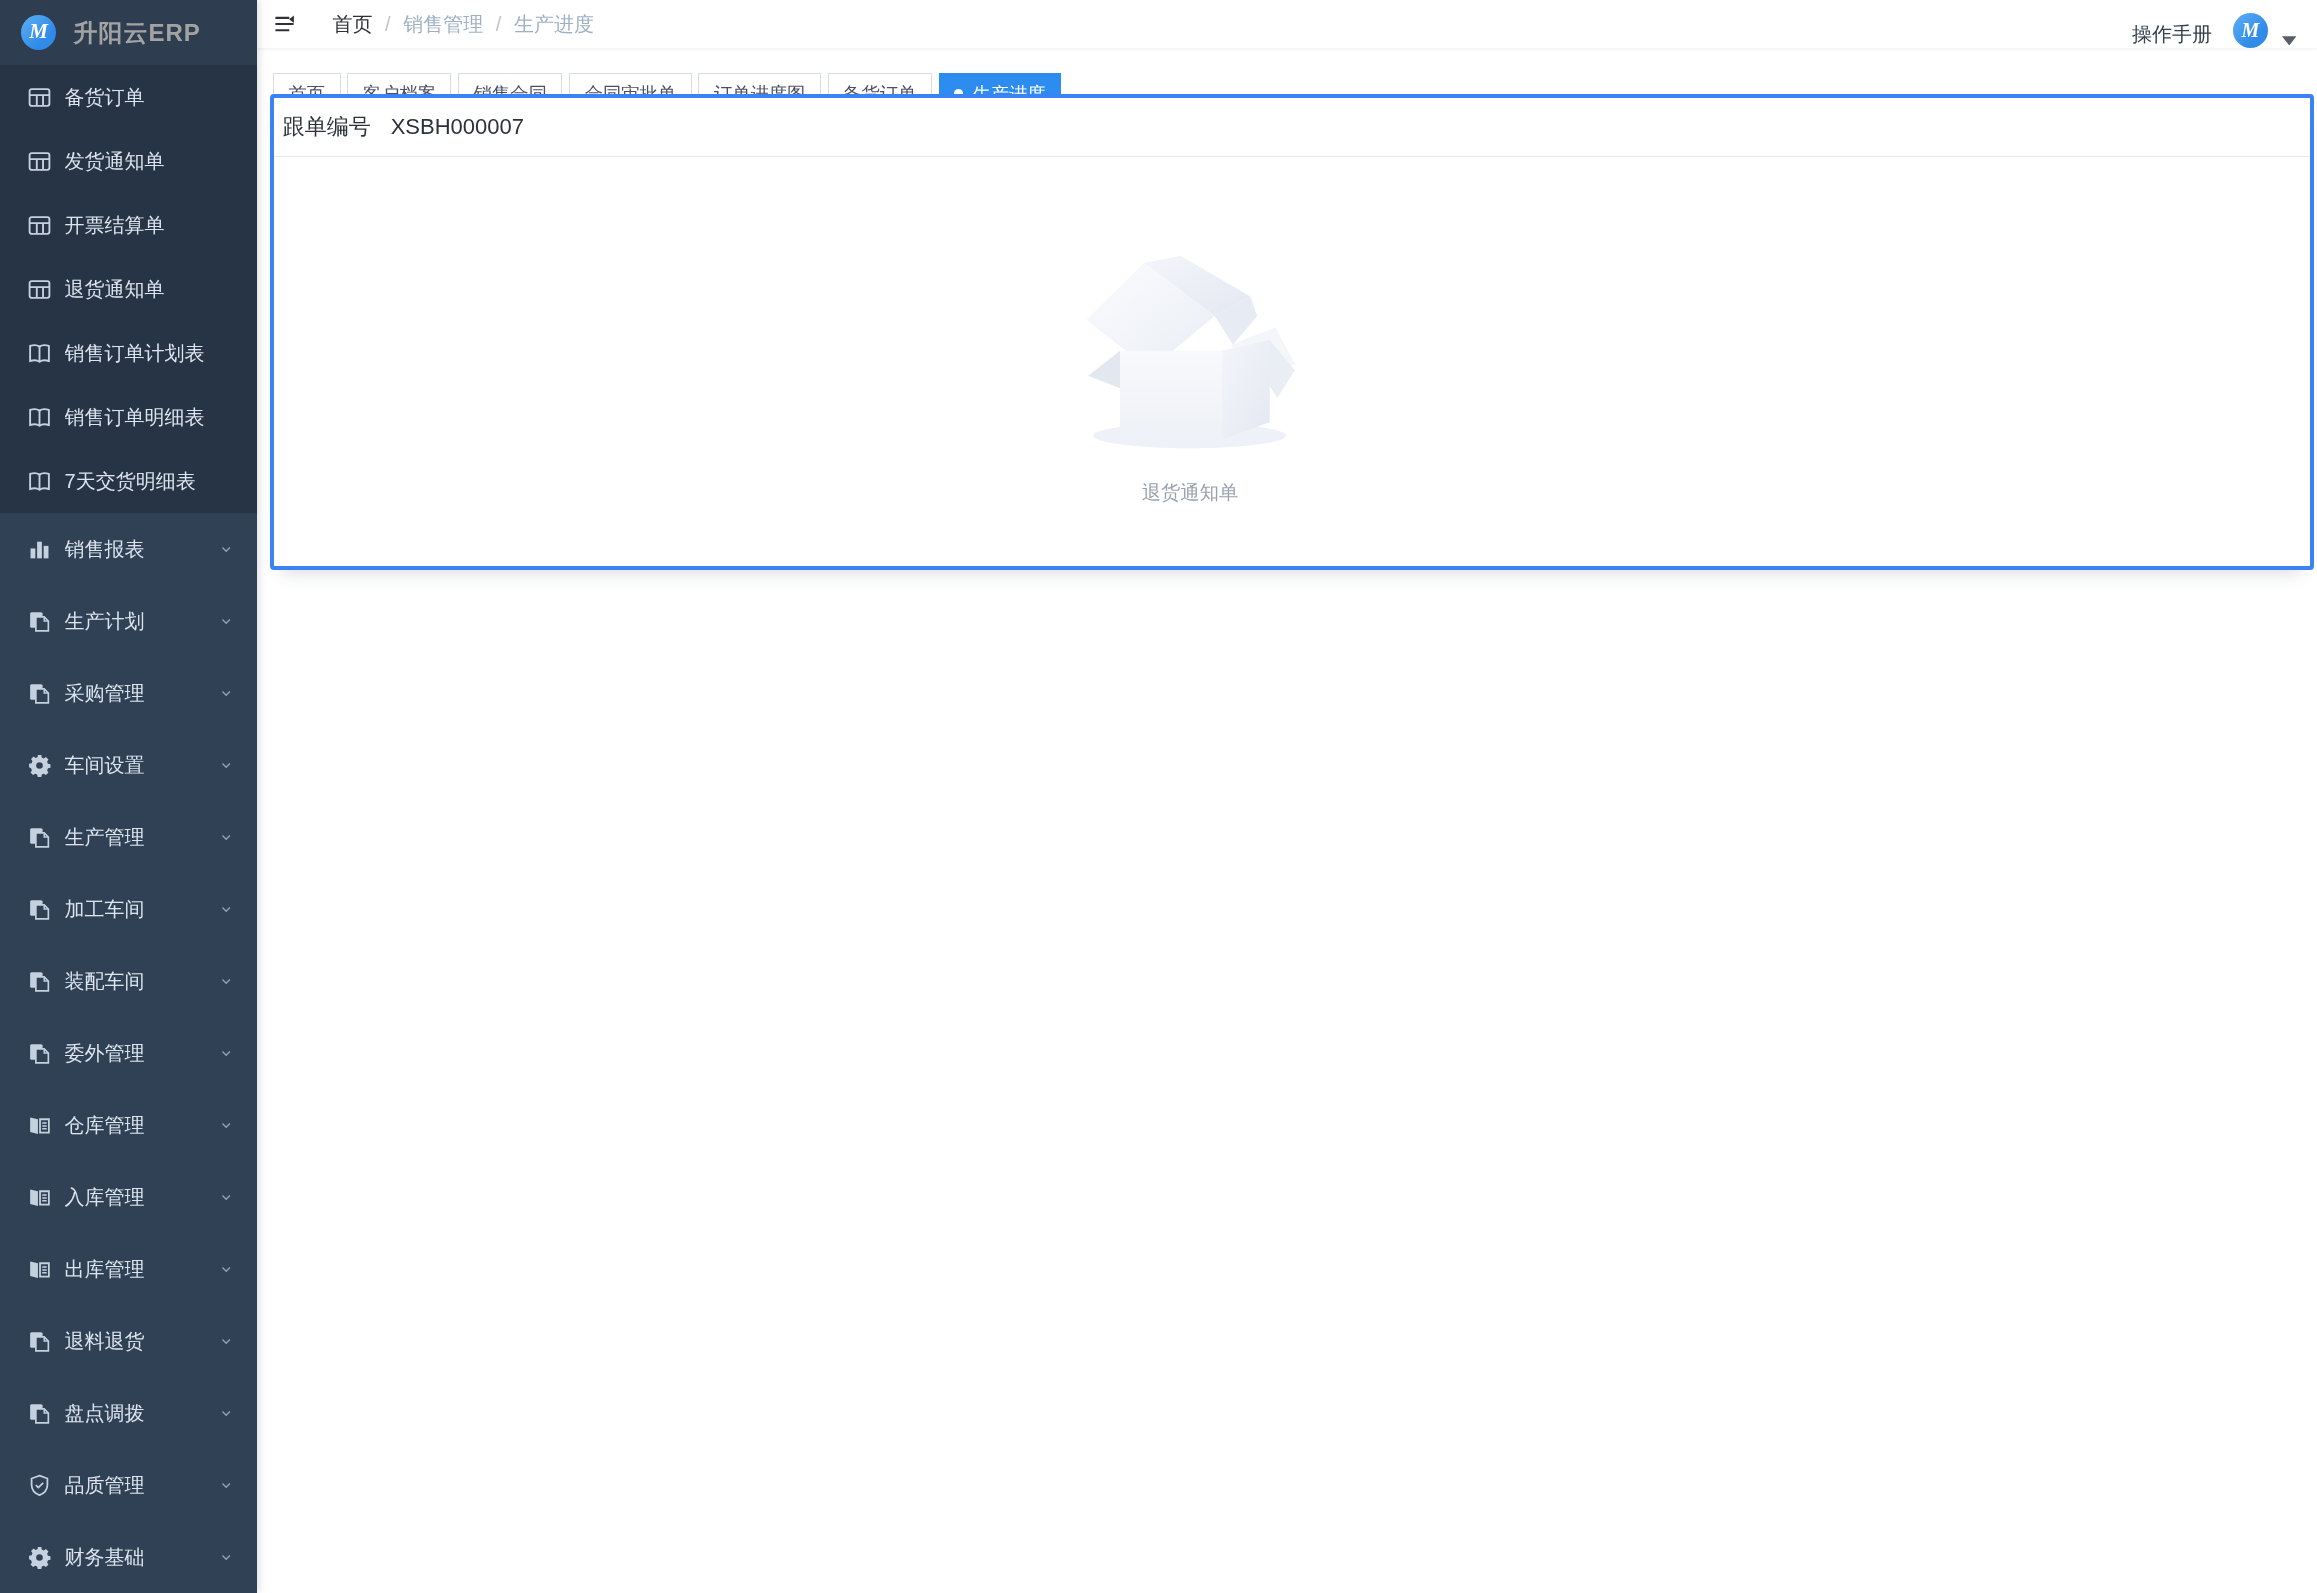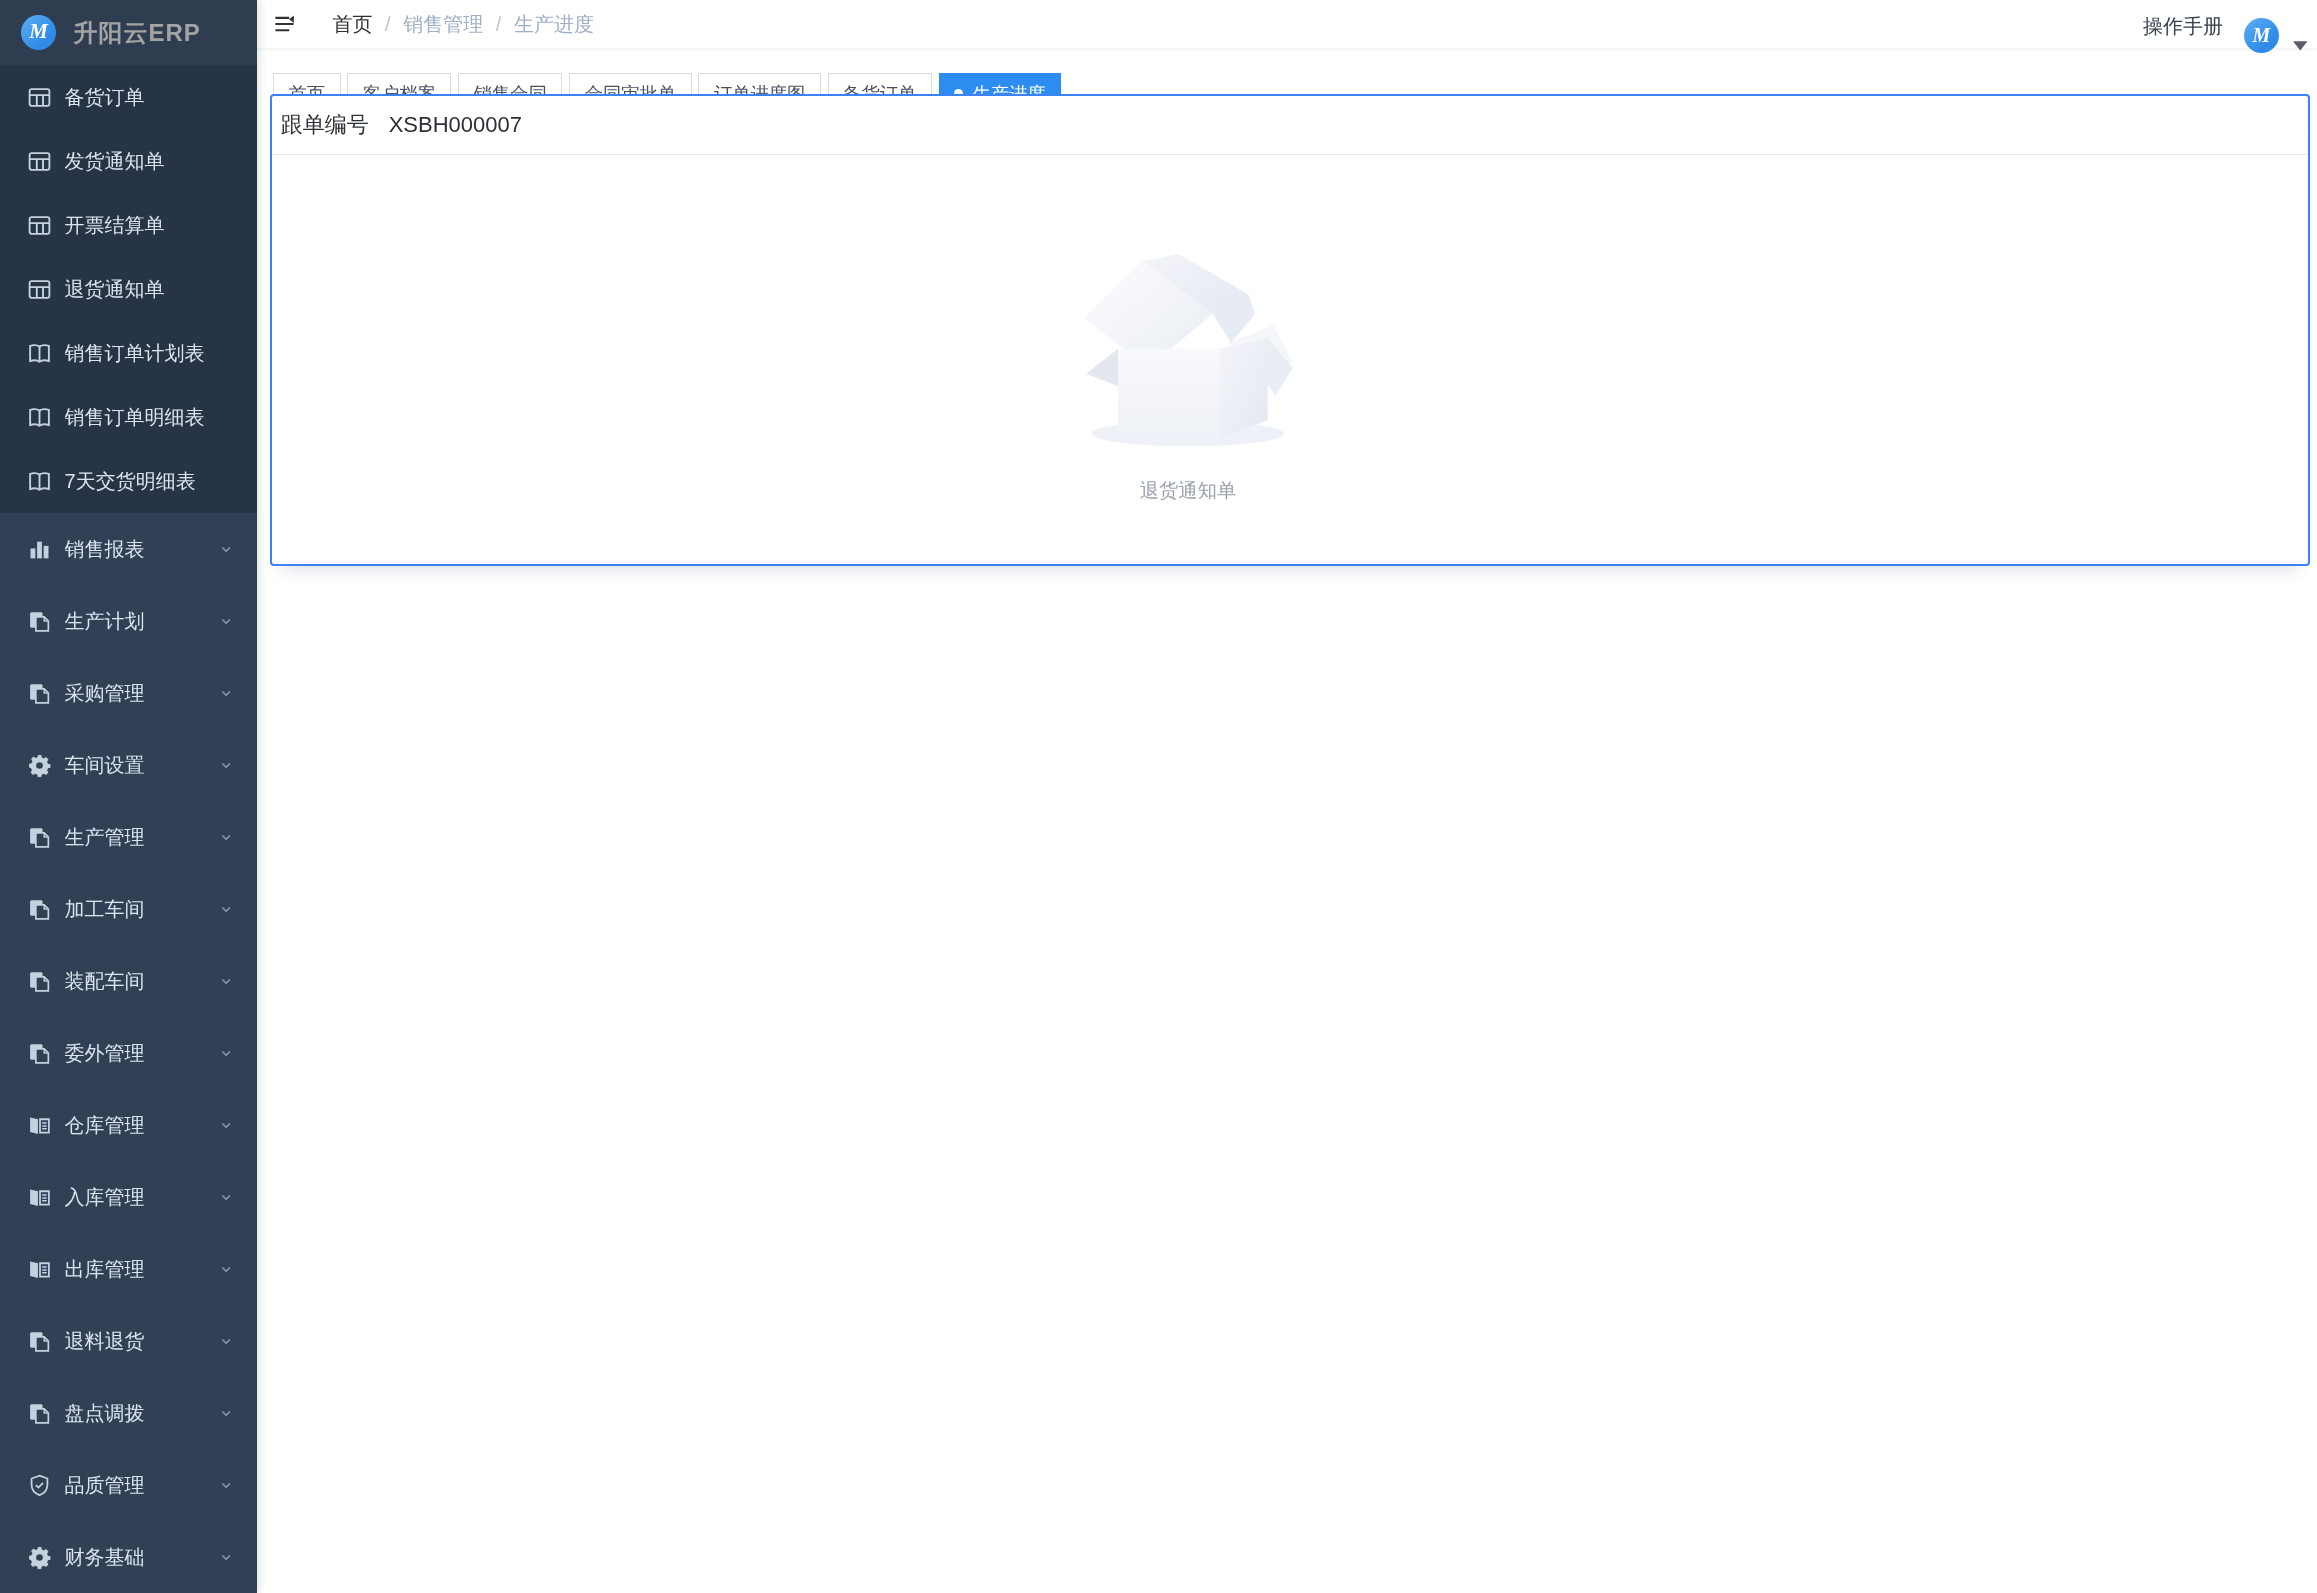--- a/index.html
+++ b/index.html
@@ -44,21 +44,21 @@
   .navbar{
     position:absolute;left:257px;top:0;right:0;height:48px;background:#fff;
     display:flex;align-items:center;z-index:3;
     box-shadow:0 1px 3.9px rgba(0,21,41,.08);
   }
   .hamburger{width:23px;height:23px;margin-left:16.4px;cursor:pointer;flex:0 0 23px;}
   .breadcrumb{display:flex;align-items:center;margin-left:36px;font-size:20px;}
   .crumb-home{color:#303133;cursor:pointer;}
   .crumb{color:#9fb0c6;}
   .crumb-sep{color:#c0c4cc;margin:0 12.6px;}
-  .navbar-right{position:absolute;right:10px;top:0;height:48px;display:flex;align-items:flex-start;}
+  .navbar-right{position:absolute;right:21px;top:0;height:48px;display:flex;align-items:flex-end;}
   .manual-link{font-size:20px;color:#33404e;cursor:pointer;margin-top:12.6px;}
   .avatar-wrap{display:flex;align-items:flex-start;margin-left:21px;cursor:pointer;}
   .avatar{
     width:35px;height:35px;border-radius:50%;margin-top:18.3px;
     background:linear-gradient(135deg,#5db0f5 0%,#2f8ae8 70%);
     display:flex;align-items:center;justify-content:center;
   }
   .avatar span{
     color:#fff;font-family:"Liberation Serif","DejaVu Serif",serif;
     font-style:italic;font-weight:bold;font-size:20px;line-height:1;transform:translateY(-1px);
@@ -69,21 +69,21 @@
   .tag{
     height:39px;padding:0 14.5px;background:#fff;border:1px solid #d8dce5;
     display:inline-flex;align-items:center;font-size:18.3px;color:#495060;
     cursor:pointer;white-space:nowrap;
   }
   .tag.active{background:#2d8cf0;border-color:#2d8cf0;color:#ffffff;}
   .tag .dot{width:8.7px;height:8.7px;border-radius:50%;background:#fff;margin-right:9.7px;flex:0 0 8.7px;}
   
   .panel{
     position:absolute;left:270px;top:94px;width:2036px;height:468px;
-    background:#ffffff;border:2px solid #3b82f6;border-radius:3.9px;z-index:2;
+    background:#ffffff;border:4px solid #3b82f6;border-radius:3.9px;z-index:2;
     box-shadow:0 13.5px 17.4px -11.6px rgba(55,65,95,.20);
   }
   .panel-header{
     height:58px;display:flex;align-items:center;padding-left:8.7px;
     border-bottom:1px solid #e6e9f2;font-size:22px;color:#2c3038;
   }
   .panel-header .v{margin-left:20px;}
   .panel-body{position:absolute;left:0;top:59px;right:0;bottom:0;}
   .empty{
     position:absolute;left:916px;top:99px;transform:translateX(-50%);

